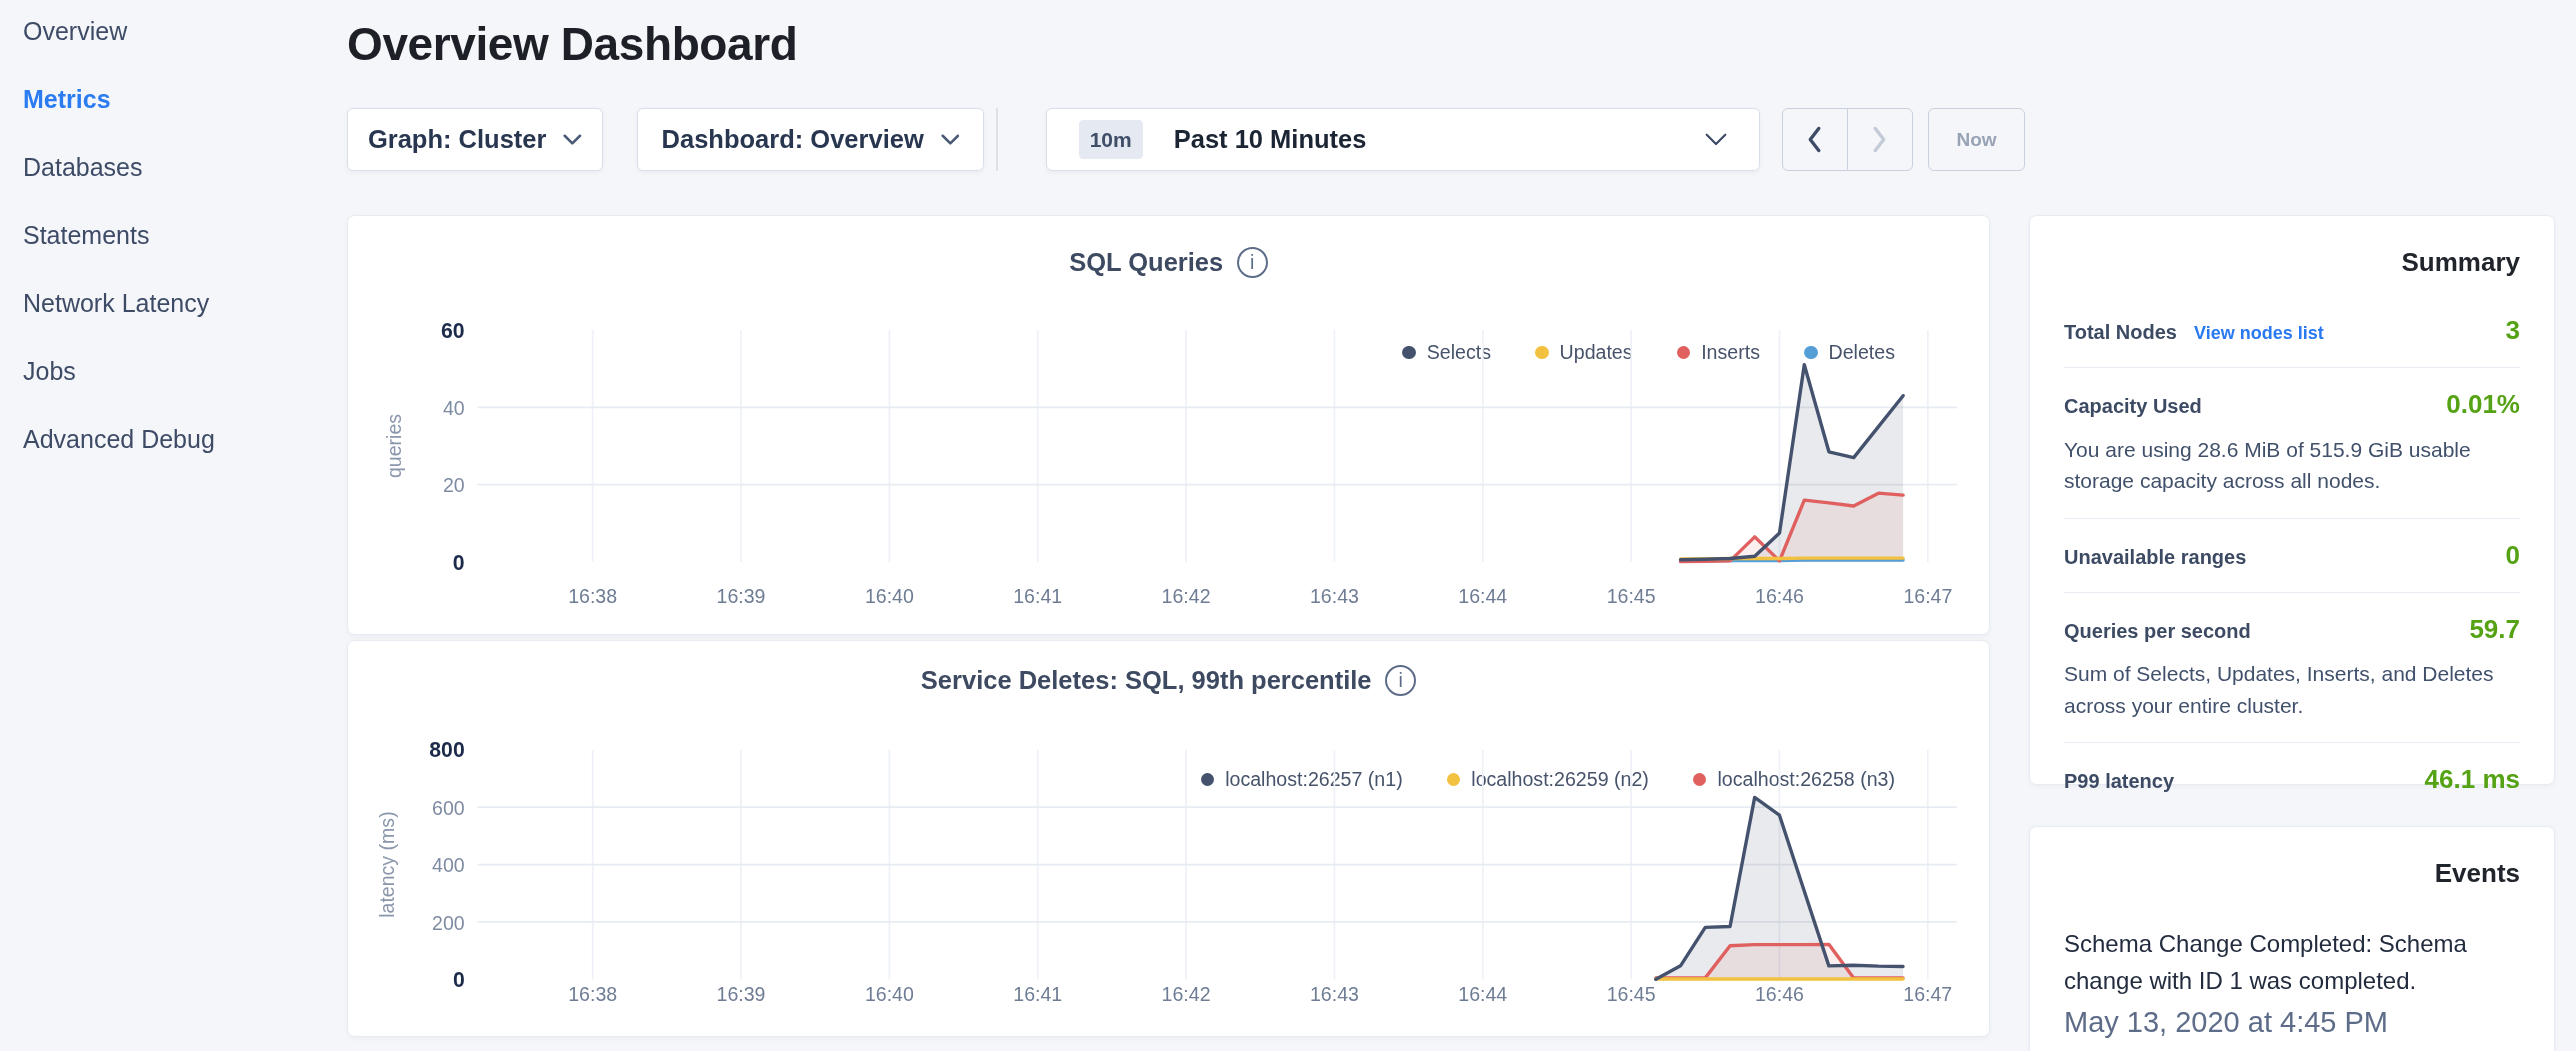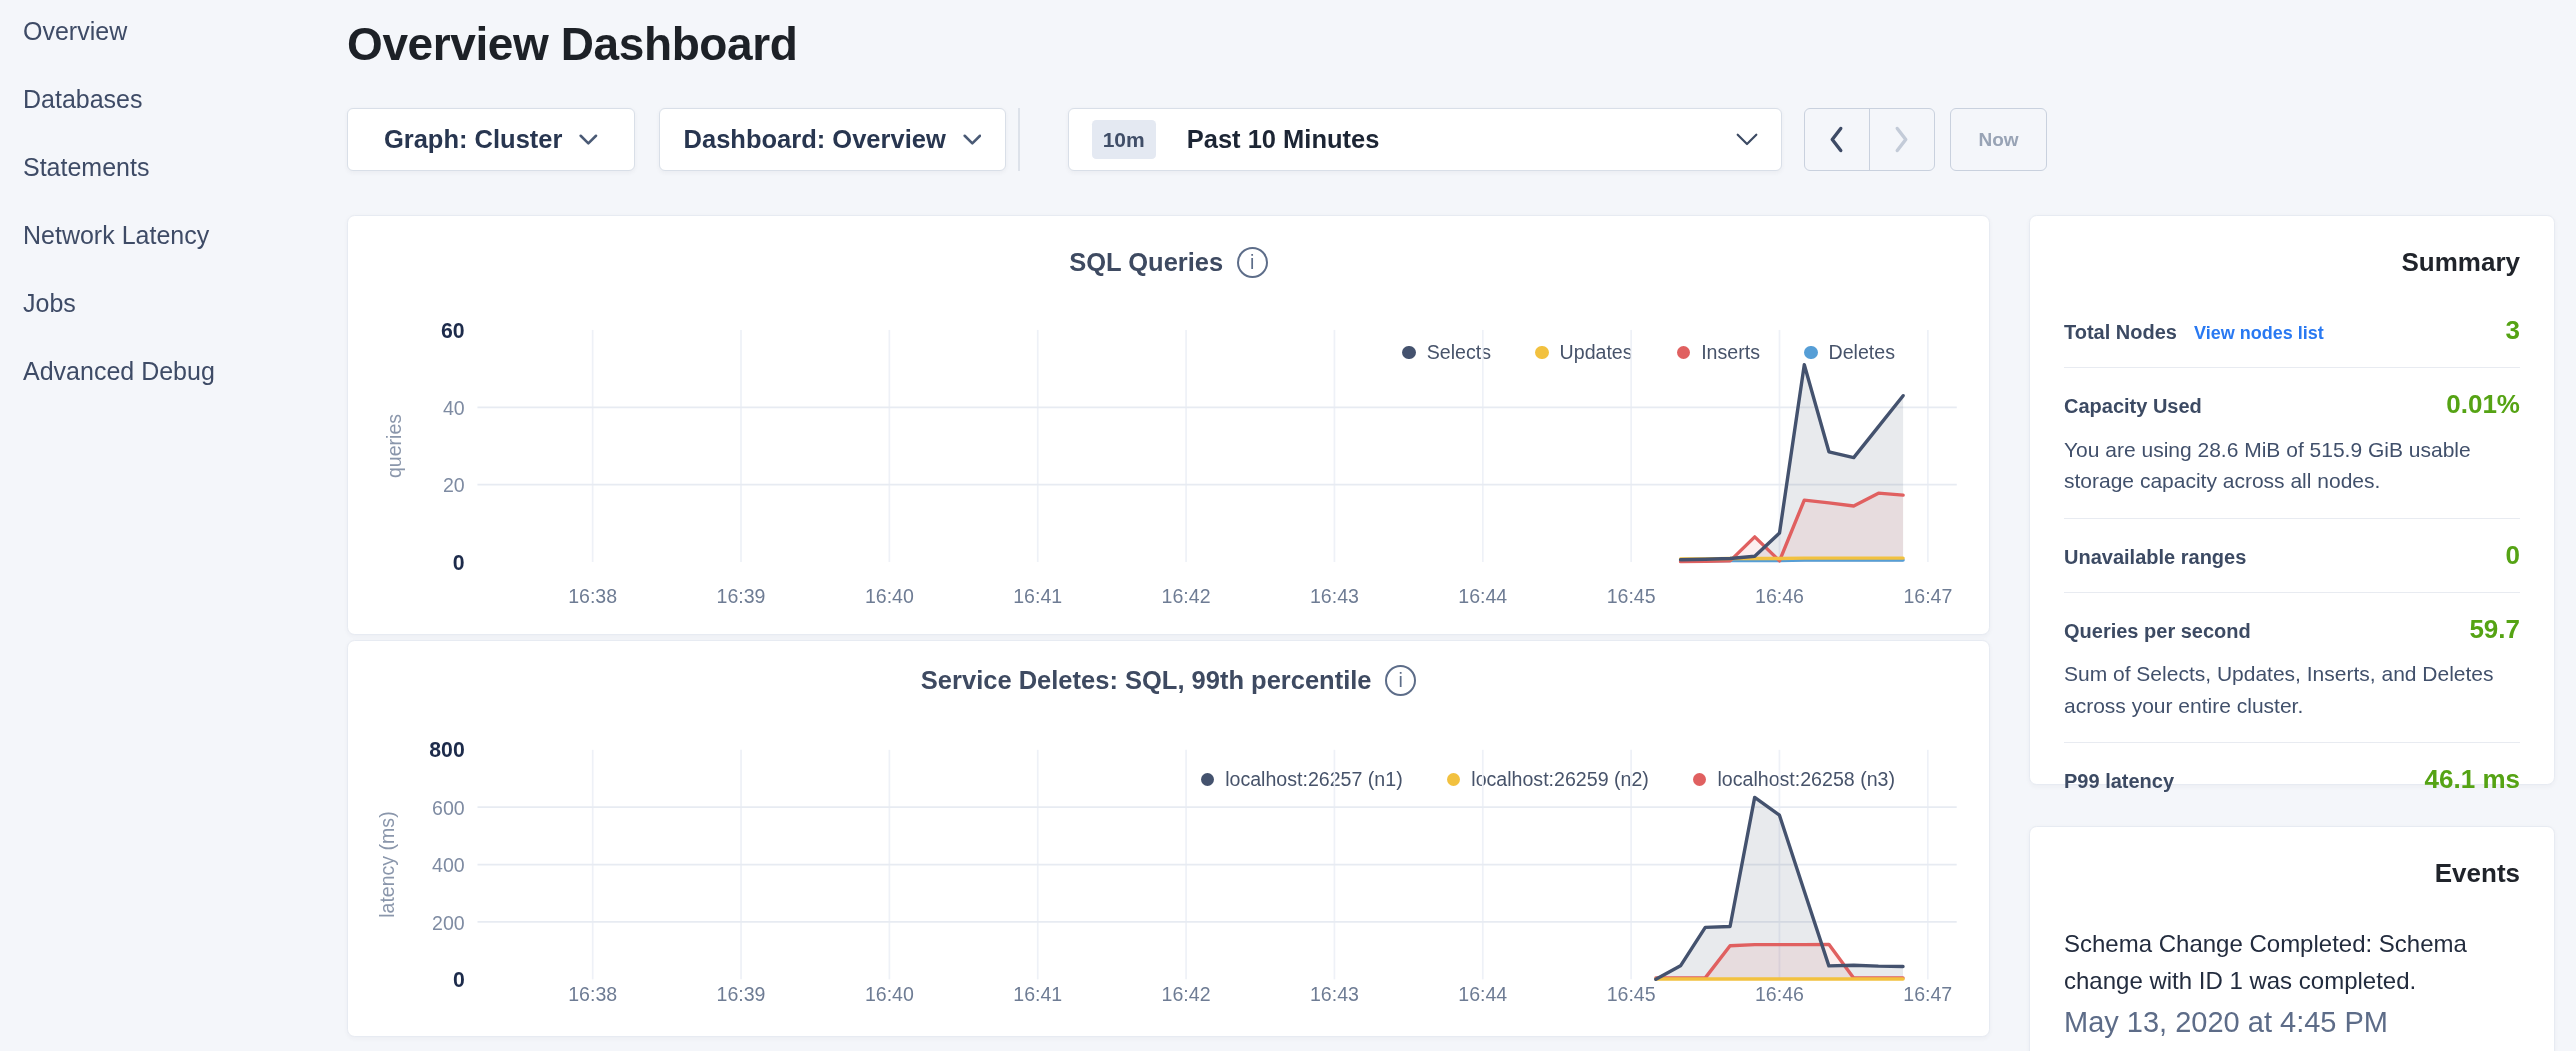--- a/index.html
+++ b/index.html
@@ -20,26 +20,26 @@
   
   .main { position:absolute; left:347px; top:0; width:1643px; height:1051px; }
   .page-title { position:absolute; top:17px; left:0; font-size:46px; font-weight:700; color:#1d2127; letter-spacing:-0.4px; }
   .controls { position:absolute; top:108px; left:0; height:63px; display:flex; align-items:stretch; }
   .dd, .time-selector, .now-btn, .arrow-group { border-radius:6px; }
   .dd {
     background:#fff; border:1.7px solid #d9dfe8; box-shadow:0 1.7px 4.3px rgba(50,60,80,.05);
     display:flex; align-items:center; justify-content:center; gap:17px;
     font-size:25.5px; font-weight:700; color:#283650; cursor:pointer;
   }
-  .dd-graph { width:288px; margin-right:24px; }
+  .dd-graph { width:256px; margin-right:34px; }
   .dd-dash  { width:347px; }
   .vdiv { width:1.7px; background:#dde2ea; margin:0 48px 0 12px; }
   .time-selector {
     width:714px; background:#fff; border:1.7px solid #d9dfe8; box-shadow:0 1.7px 4.3px rgba(50,60,80,.05);
-    display:flex; align-items:center; padding:0 23px; cursor:pointer;
+    display:flex; align-items:center; padding:0 32px; cursor:pointer;
   }
   .tw-badge {
     background:#e4e9f2; border-radius:4.3px; padding:7.7px 11px;
     font-size:21px; font-weight:700; color:#404e68;
   }
   .tw-label { margin-left:31px; font-size:25.5px; font-weight:700; color:#1c2534; }
   .tw-chevron { margin-left:auto; display:flex; }
   .arrow-group {
     width:131px; margin:0 15.3px 0 22px; border:1.7px solid #c9d1de;
     display:flex; align-items:stretch;
@@ -89,20 +89,21 @@
   .sum-hr { border:none; border-top:1.7px solid #e8ebf1; margin:21px 0; }
   .events-card { left:2029px; top:826px; width:526px; height:247px; padding:0 34px; }
   .event-text { margin-top:36px; font-size:24px; line-height:1.55; color:#232c3e; }
   .event-time { margin-top:6.8px; font-size:29px; color:#5d6c88; }
 </style>
 </head>
 <body>
 
 <nav class="sidebar">
   <div class="nav-item">Overview</div>
+  <div class="nav-item active">Metrics</div>
   <div class="nav-item">Databases</div>
   <div class="nav-item">Statements</div>
   <div class="nav-item">Network Latency</div>
   <div class="nav-item">Jobs</div>
   <div class="nav-item">Advanced Debug</div>
 </nav>
 
 <main class="main">
   <h1 class="page-title">Overview Dashboard</h1>
 

